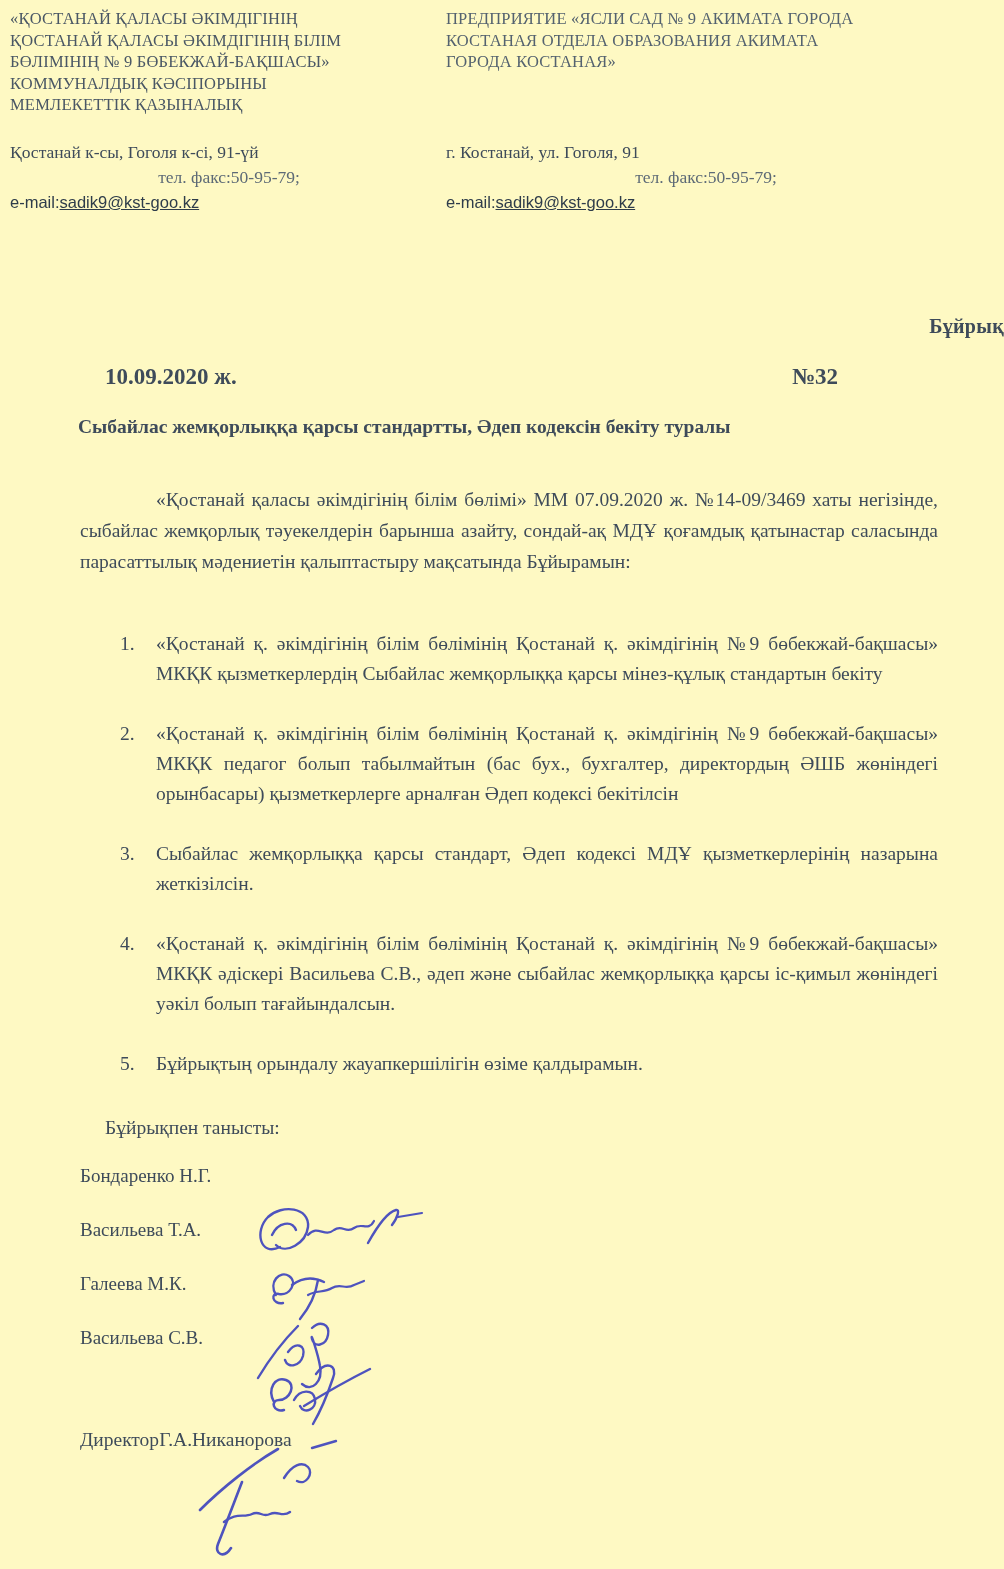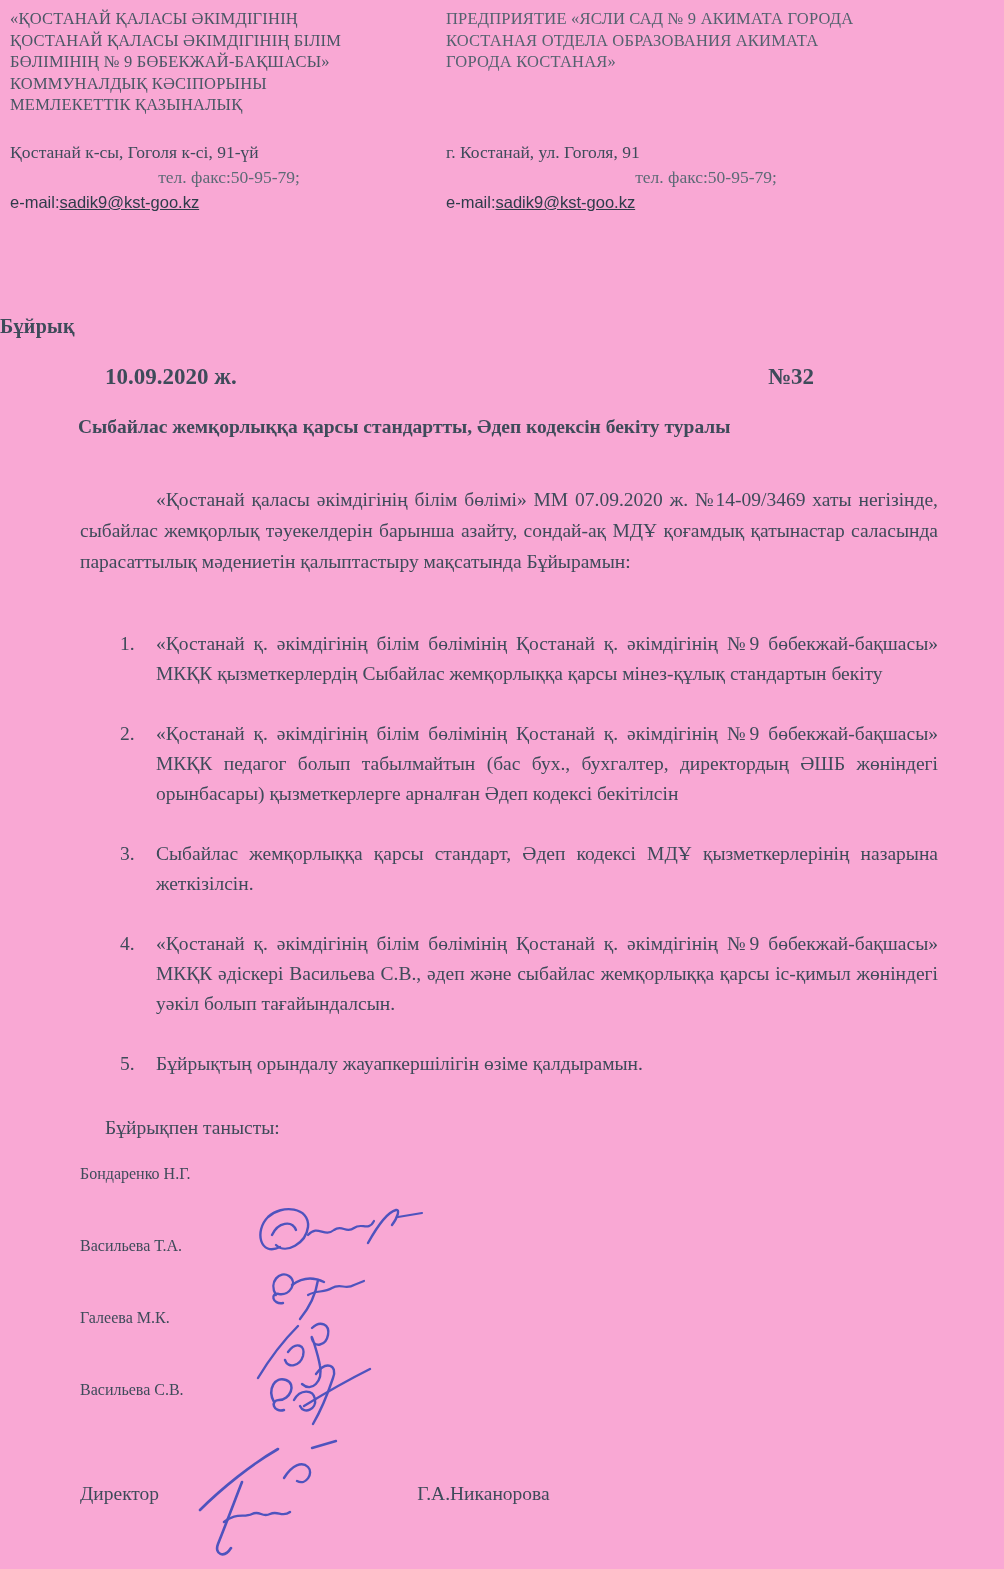--- a/index.html
+++ b/index.html
@@ -1,20 +1,20 @@
 <!DOCTYPE html>
 <html><head>
 <meta charset="utf-8">
 <style>
   html,body{margin:0;padding:0;background:#e6e6e3;}
   .page{
     position:relative;
     width:1004px;height:1569px;
     margin:0 auto;
-    background:#f9a8d4;
+    background:#fef9c3;
     font-family:"Liberation Serif","DejaVu Serif",serif;
     color:#3e4b5a;
     overflow:hidden;
   }
   
   .header{display:flex;padding:8px 30px 0 10px;}
   .hcol{display:flex;flex-direction:column;}
   .hcol.left{width:438px;}
   .hcol.right{width:520px;margin-left:-2px;}
   .org{min-height:110px;}
@@ -26,30 +26,30 @@
   .addr{margin-top:22px;}
   .addr .line{font-size:17.5px;line-height:25px;}
   .addr .faint{color:#5d6a76;text-align:center;}
   .email-line{
     font-family:"Liberation Sans","DejaVu Sans",sans-serif;
     font-size:16.5px;line-height:25px;color:#2e3c4a;
   }
   .email-line a{color:#2e3c4a;text-decoration:underline;cursor:pointer;text-align:center;}
   
   .title{
-    margin-top:100px;text-align:left;
+    margin-top:100px;text-align:right;
     font-size:20px;font-weight:bold;letter-spacing:.3px;
   }
   .date-row{
     display:flex;align-items:baseline;
     margin-top:26px;padding:0 80px;
     font-size:23px;font-weight:bold;
   }
   .date-row .date{margin-left:25px;}
-  .date-row .num{margin-left:auto;margin-right:110px;}
+  .date-row .num{margin-left:auto;margin-right:86px;}
   .subject{
     margin-top:24px;padding:0 66px 0 78px;
     font-size:19.5px;font-weight:bold;line-height:26px;
   }
   
   .intro{
     margin:44px 66px 0 80px;
     font-size:19.5px;line-height:31px;
     text-align:justify;text-indent:76px;
   }
@@ -61,26 +61,26 @@
   }
   .order-item .txt{
     flex:1;font-size:19.5px;line-height:30px;text-align:justify;
   }
   
   .acquainted{
     margin:38px 0 0 105px;
     font-size:19.5px;
   }
   .sign-list{margin:26px 0 0 80px;}
-  .sign-row{height:54px;font-size:16px;margin-top:18px;}
+  .sign-row{height:54px;font-size:19px;}
   .director-row{
     display:flex;align-items:baseline;
     margin:48px 0 0 80px;font-size:19.5px;
   }
-  .director-row .dname{margin-left:258px;font-family:Liberation Serif, serif;}
+  .director-row .dname{font-family:Liberation Serif, serif;}
   .sig{position:absolute;pointer-events:none;}
   .sig path{fill:none;stroke:#4e53be;stroke-linecap:round;stroke-linejoin:round;}
 </style>
 </head>
 <body>
 
 <div class="page">
 
   <div class="header">
     <div class="hcol left">

